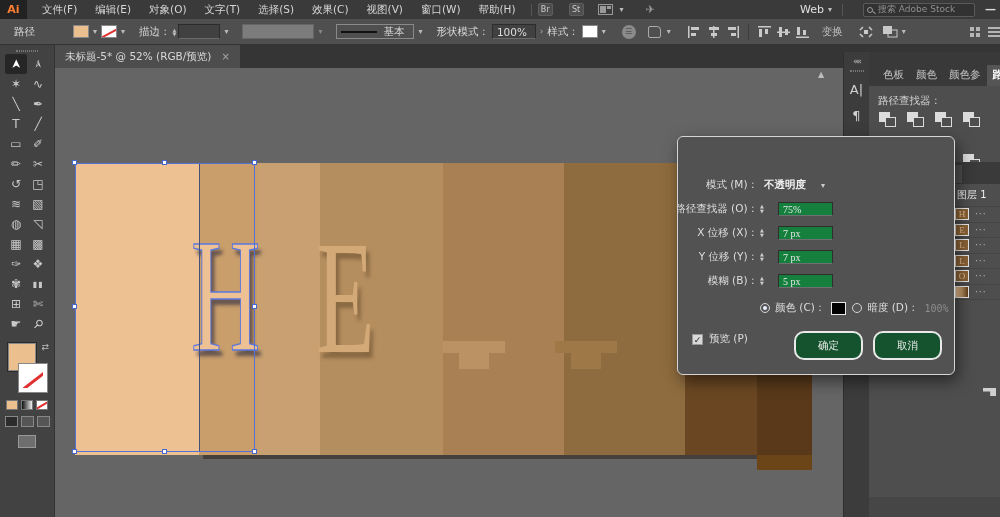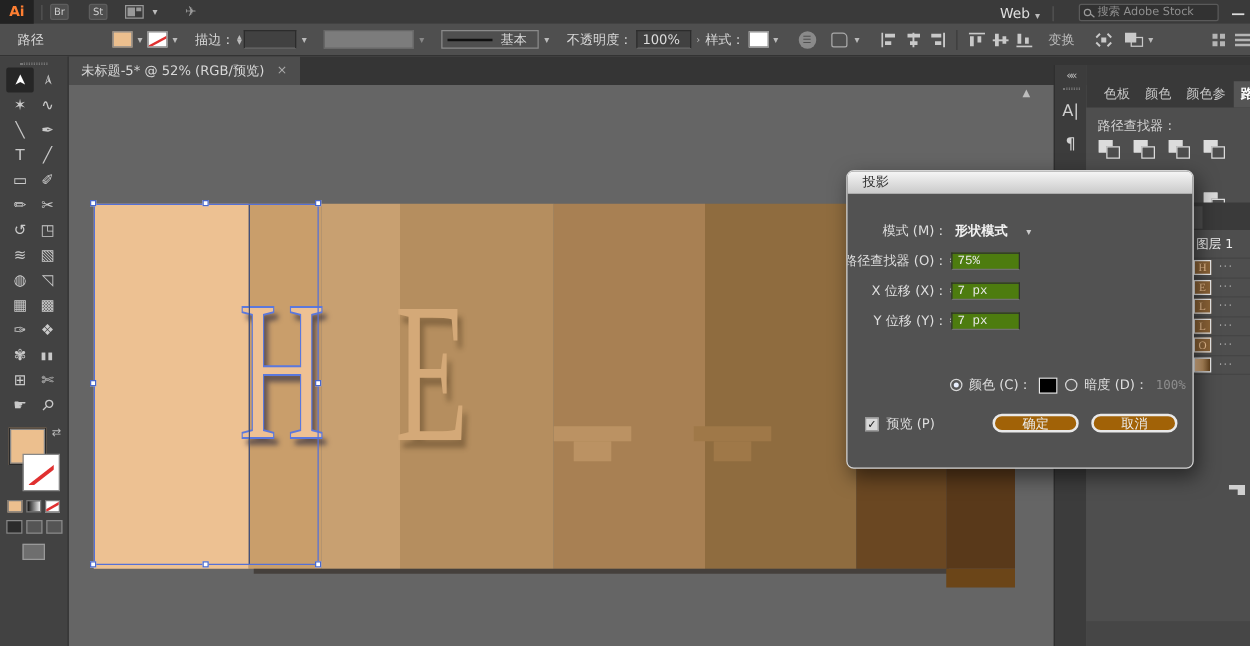--- a/index.html
+++ b/index.html
@@ -15,21 +15,21 @@
   #menu-items { display:flex; margin-left:6px; }
   #menu-items .mi { padding:0 9px; font-size:10.5px; color:#d6d6d6; line-height:19px; }
   .mb-sep { width:1px; height:12px; background:#555; margin:0 6px; }
   .sq-btn { width:15px; height:13px; background:#4e4e4e; border:1px solid #5e5e5e; border-radius:2px;
             font-size:8px; color:#ccc; display:flex; align-items:center; justify-content:center; margin-right:14px; }
   .ws-icon { width:15px; height:11px; border:1px solid #999; margin-right:3px; position:relative; }
   .ws-icon::before { content:""; position:absolute; left:1px; top:1px; width:6px; height:7px; background:#999; }
   .ws-icon::after  { content:""; position:absolute; right:1px; top:1px; width:4px; height:3px; background:#999; }
   .chev { color:#bbb; font-size:8px; margin:0 4px; }
   #share-icon { color:#9a9a9a; font-size:11px; margin-left:18px; transform:rotate(0deg); }
-  #web-zone { margin-left:auto; display:flex; align-items:flex-end; }
+  #web-zone { margin-left:auto; display:flex; align-items:center; }
   #web-label { font-size:11px; color:#e0e0e0; }
   #searchbox { width:112px; height:14px; border:1px solid #5a5a5a; background:#323232; border-radius:2px;
                margin-left:14px; display:flex; align-items:center; padding:0 3px; }
   .mag { width:6px; height:6px; border:1px solid #9a9a9a; border-radius:50%; position:relative; flex:none; }
   .mag::after { content:""; position:absolute; width:4px; height:1px; background:#9a9a9a;
                 right:-4px; bottom:-1px; transform:rotate(40deg); }
   #search-ph { color:#8f8f8f; font-size:9px; margin-left:5px; white-space:nowrap; overflow:hidden; }
   #min-btn { color:#ddd; margin:0 4px 0 10px; font-weight:bold; }
 
   
@@ -145,86 +145,97 @@
   
   #dialog { position:absolute; left:677px; top:136px; width:278px; height:239px; z-index:40;
             border:1px solid #d5d5d5; border-radius:6px; background:#525252;
             box-shadow:3px 6px 16px rgba(0,0,0,.5); overflow:hidden; }
   #dlg-title { height:18px; background:linear-gradient(#f6f6f6,#c9c9c9); color:#2b2b2b;
                font-size:10.5px; padding:2px 0 0 12px; }
   .drow { position:absolute; left:0; width:278px; height:16px; display:flex; align-items:center; }
   .dlabel { position:absolute; right:198px; color:#dedede; font-size:10.5px; white-space:nowrap; }
   .dstep { position:absolute; left:82px; display:flex; flex-direction:column; line-height:5px;
            font-size:5px; color:#ccc; }
-  .dwell { position:absolute; left:83px; width:55px; height:14px; background:#4d7c0f;
+  .dwell { position:absolute; left:100px; width:55px; height:14px; background:#15803d;
            border:1px solid #2e2e2e; border-bottom-color:#707070; color:#e8e8e8;
-           font-family:Liberation Mono, monospace; font-size:10px;
+           font-family:Liberation Serif, serif; font-size:10px;
            display:flex; align-items:center; padding-left:4px; }
   #mode-value { position:absolute; left:86px; color:#f0f0f0; font-size:10.5px; font-weight:bold; }
   #mode-chev { position:absolute; left:143px; color:#ccc; font-size:8px; }
   .radio { width:10px; height:10px; border:1px solid #d5d5d5; border-radius:50%; background:#565656;
            position:relative; flex:none; }
   .radio.sel::after { content:""; position:absolute; left:2px; top:2px; width:4px; height:4px;
                       border-radius:50%; background:#e8eefc; }
   #color-swatch { width:15px; height:13px; border:1px solid #e8e8e8; margin:0 6px; }
   .dim-value { color:#8d8d8d; font-family:"DejaVu Sans Mono",monospace; font-size:10px; }
   .dchk { width:11px; height:11px; background:#d9d9d9; border:1px solid #9a9a9a; color:#222;
           font-size:9px; line-height:10px; text-align:center; margin-right:6px; flex:none; }
-  .dbtn { position:absolute; width:69px; height:15px; border:2px solid #e9e9e9; border-radius:10px;
+  .dbtn { position:absolute; width:69px; height:29px; border:2px solid #e9e9e9; border-radius:10px;
           color:#ececec; font-size:10.5px; display:flex; align-items:center; justify-content:center;
-          background:#a16207; }
+          background:#14532d; }
 
   .cn { font-size:10.5px; }
 </style>
 </head>
 <body>
 
 <div id="menubar">
   <div id="ai-logo">Ai</div>
+  <div id="menu-items">
+      <span class="mi">文件(F)</span>
+      <span class="mi">编辑(E)</span>
+      <span class="mi">对象(O)</span>
+      <span class="mi">文字(T)</span>
+      <span class="mi">选择(S)</span>
+      <span class="mi">效果(C)</span>
+      <span class="mi">视图(V)</span>
+      <span class="mi">窗口(W)</span>
+      <span class="mi">帮助(H)</span>
+    </div>
   <div class="mb-sep"></div>
   <div class="sq-btn" style="margin-right:16px">Br</div>
   <div class="sq-btn">St</div>
   <div class="ws-icon"></div>
   <span class="chev">▾</span>
   <span id="share-icon">✈</span>
   <div id="web-zone">
     <span id="web-label">Web</span>
     <span class="chev">▾</span>
     <div class="mb-sep"></div>
     <div id="searchbox">
       <span class="mag"></span>
       <span id="search-ph">搜索 Adobe Stock</span>
     </div>
     <span id="min-btn">—</span>
   </div>
 </div>
 
 <div id="controlbar">
-  <span class="cb-label" style="margin:0 17px 0 14px">路径</span>
+  <span class="cb-label" style="margin:0 0 0 14px">路径</span>
   <div class="cb-gap" style="width:38px"></div>
   <div class="swatch" style="background-color: rgb(236, 191, 142);"></div>
   <span class="chev">▾</span>
   <div class="swatch none"></div>
   <span class="chev">▾</span>
   <div class="cb-gap"></div>
   <span class="cb-label">描边：</span>
   <span class="stepper">▲<br>▼</span>
   <div class="well" style="width:42px"></div>
   <span class="chev">▾</span>
   <div class="cb-gap"></div>
   <div class="well" style="width:72px;background:#7c7c7c;border-color:#666"></div>
   <span class="chev" style="color:#888">▾</span>
   <div class="cb-gap"></div>
   <div class="well" style="width:78px;background:#4f4f4f;border:1px solid #8a8a8a">
     <span class="stroke-line"></span>
     <span class="cb-label">基本</span>
   </div>
   <span class="chev">▾</span>
   <div class="cb-gap"></div>
-  <span class="cb-label">不透明度：</span>
+  <span class="cb-label">形状模式：</span>
   <div class="well" style="width:44px;margin-left:3px">100%</div>
   <span class="chev">›</span>
   <span class="cb-label">样式：</span>
   <div class="swatch" style="background:#fff;margin-left:3px"></div>
   <span class="chev">▾</span>
   <div id="recolor-icon">☰</div>
   <div id="docsetup-icon"></div>
   <span class="chev">▾</span>
   <div class="cb-gap"></div>
   <svg class="align-svg" width="13" height="12">
@@ -520,25 +531,24 @@
           <div class="lthumb stripes"></div>
           <span class="ldots">···</span>
         </div>
       </div>
   </div>
   <div id="export-flag"></div>
   <div id="panel-bottom"></div>
 </div>
 
 <div id="dialog">
-  <div id="dlg-title">投影</div>
 
   <div class="drow" style="top:40px">
     <span class="dlabel">模式 (M)：</span>
-    <span id="mode-value">形状模式</span>
+    <span id="mode-value">不透明度</span>
     <span id="mode-chev">▾</span>
   </div>
 
   <div class="drow" style="top:64px">
     <span class="dlabel">路径查找器 (O)：</span>
     <span class="dstep">▲<br>▼</span>
     <span class="dwell">75%</span>
   </div>
 
   <div class="drow" style="top:88px">
@@ -546,20 +556,25 @@
     <span class="dstep">▲<br>▼</span>
     <span class="dwell">7 px</span>
   </div>
 
   <div class="drow" style="top:112px">
     <span class="dlabel">Y 位移 (Y)：</span>
     <span class="dstep">▲<br>▼</span>
     <span class="dwell">7 px</span>
   </div>
 
+  <div class="drow" style="top:136px">
+    <span class="dlabel">模糊 (B)：</span>
+    <span class="dstep">▲<br>▼</span>
+    <span class="dwell">5 px</span>
+  </div>
 
   <div class="drow" style="top:163px;padding-left:82px">
     <span class="radio sel"></span>
     <span class="cn" style="margin-left:5px;color:#dedede">颜色 (C)：</span>
     <span id="color-swatch" style="background-color: rgb(0, 0, 0);"></span>
     <span class="radio"></span>
     <span class="cn" style="margin:0 6px 0 5px;color:#dedede">暗度 (D)：</span>
     <span class="dim-value">100%</span>
   </div>
 

